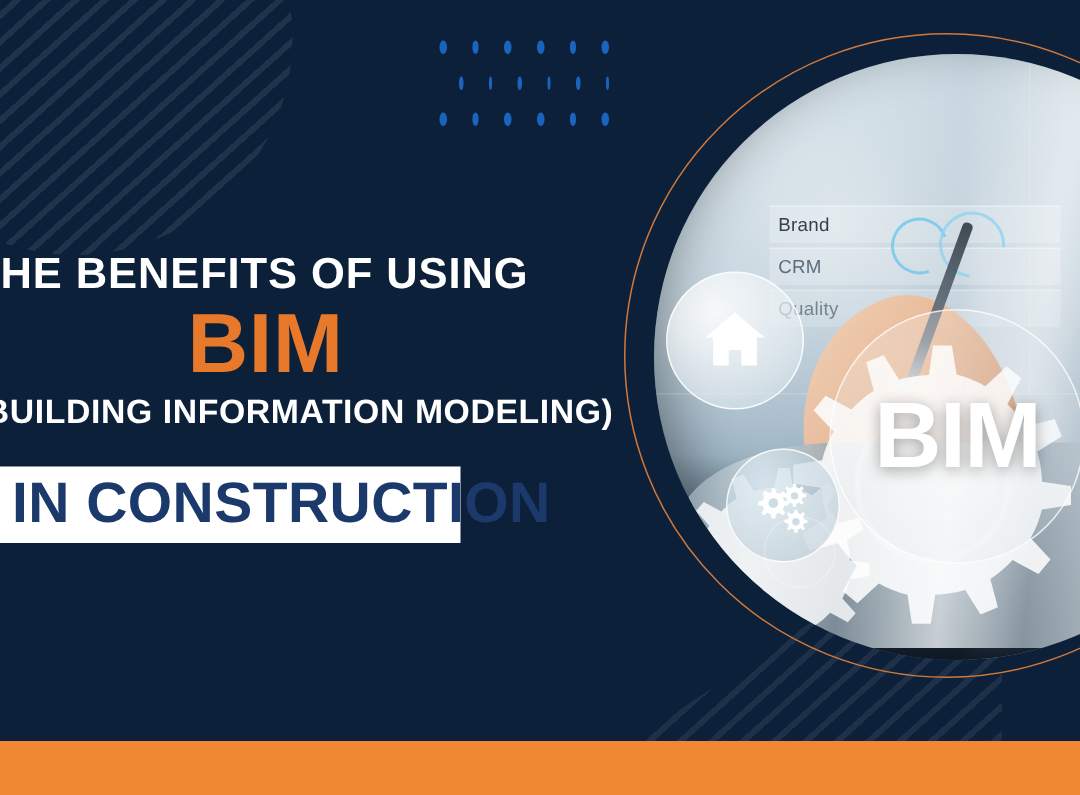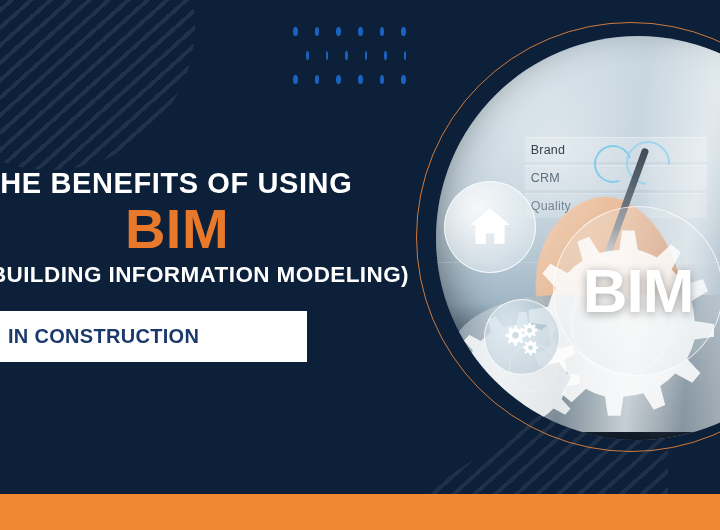--- a/index.html
+++ b/index.html
@@ -61,21 +61,21 @@
     background:linear-gradient(95deg,#92a4b1 0%,#cdd8de 14%,#8e9faa 30%,#e7eef1 48%,#9aa9b4 63%,#d2dbe0 80%,#6e7f8c 100%);
     opacity:.85;filter:blur(.4px);
   }
 
   
   .labels{position:absolute;left:19%;top:25%;width:48%;}
   .labels .lbl{
     height:24px;line-height:24px;padding-left:6px;margin-bottom:3px;
     background:rgba(255,255,255,.22);
     border-top:1px solid rgba(255,255,255,.35);
-    color:#5c6f7c;font-size:12.5px;letter-spacing:.2px;margin-left:12px;
+    color:#5c6f7c;font-size:12.5px;letter-spacing:.2px;
   }
   .labels .lbl:first-child{color:#33424d;}
   .labels .lbl:nth-child(3){opacity:.78;}
   .labels .lbl:nth-child(4){opacity:.6;}
 
   
   .hand{
     position:absolute;left:24%;top:40%;width:36%;height:42%;
     background:linear-gradient(140deg,#f6d4bb 0%,#e9b893 42%,#cf9570 75%,#9c6a4c 100%);
     border-radius:58% 42% 48% 52% / 60% 55% 45% 40%;
@@ -138,21 +138,21 @@
   }
   .line3{
     margin-left:-18px;color:#ffffff;font-weight:700;font-size:22.5px;letter-spacing:.4px;
     white-space:nowrap;line-height:1.1;margin-top:2px;
   }
   .construction-box{
     position:absolute;left:-10px;top:311px;width:317px;height:51px;background:#ffffff;
     display:flex;align-items:center;
   }
   .construction-box span{
-    color:#1B3A6B;font-weight:700;font-size:20px;letter-spacing:.3px;margin-left:18px;white-space:nowrap;
+    color:#1B3A6B;font-weight:700;font-size:38px;letter-spacing:.3px;margin-left:18px;white-space:nowrap;
   }
 
   
   .orange-bar{position:absolute;left:0;bottom:0;width:720px;height:36px;background:#F08733;}
 </style>
 </head>
 <body>
 
 <div class="banner">
 

